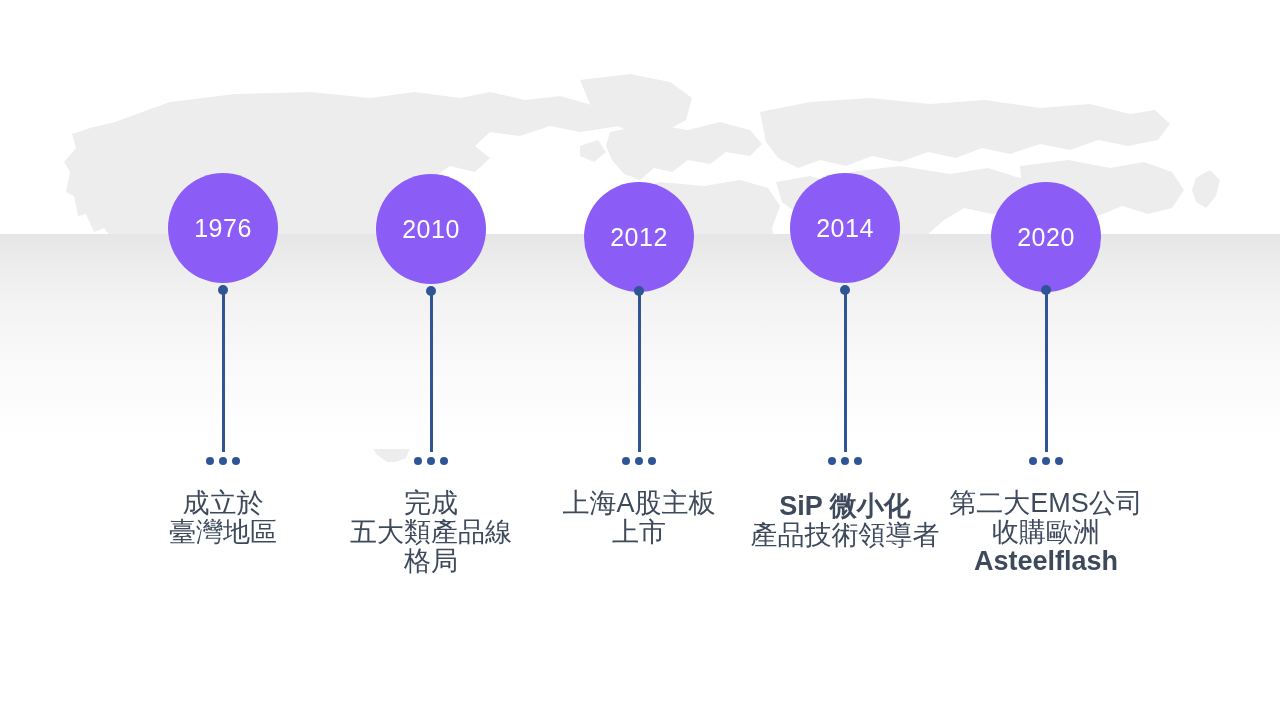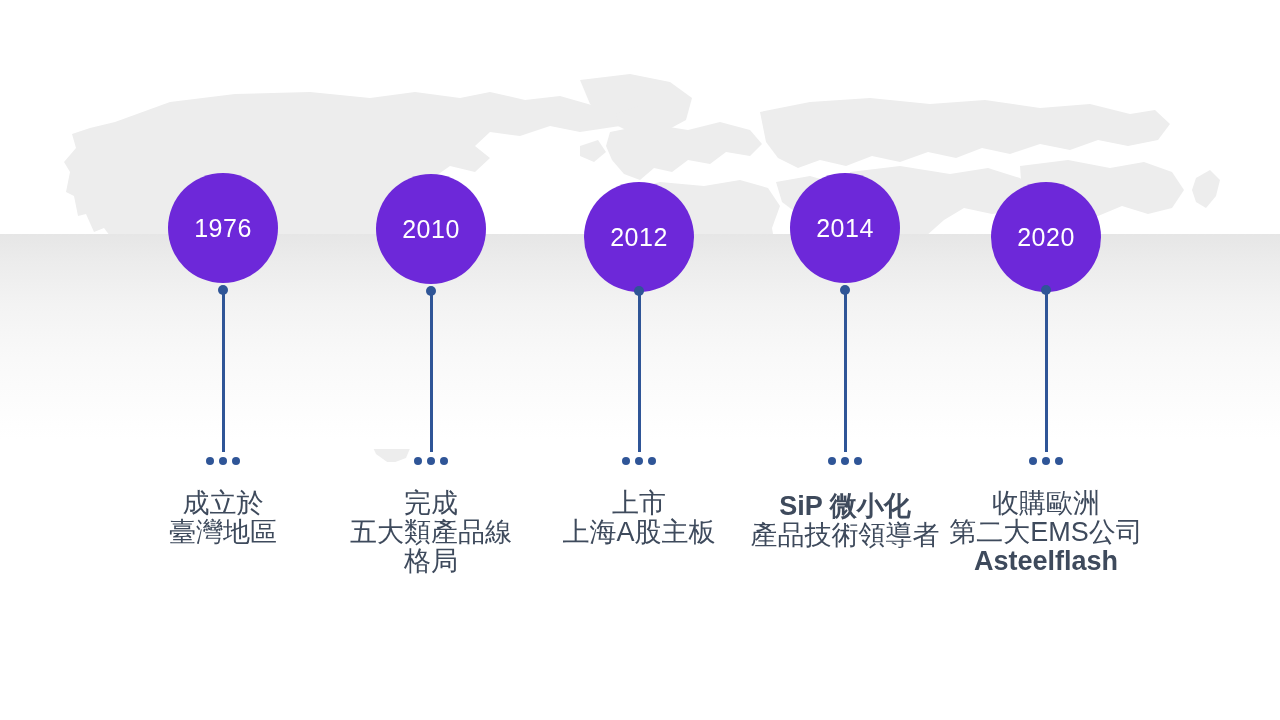--- a/index.html
+++ b/index.html
@@ -73,21 +73,21 @@
     height: 720px;
   }
 
   .tl-circle {
     position: absolute;
     left: 50%;
     width: 110px;
     height: 110px;
     margin-left: -55px;
     border-radius: 50%;
-    background: #6d28d9;
+    background: #8b5cf6;
     display: flex;
     align-items: center;
     justify-content: center;
     box-sizing: border-box;
   }
   .tl-year {
     color: #ffffff;
     font-size: 25px;
     font-weight: 400;
     letter-spacing: 0.5px;
@@ -272,22 +272,22 @@
         <span class="tl-year">2012</span>
       </div>
       <div class="tl-pin" style="top:286px;"></div>
       <div class="tl-stem" style="top:293px; height:159px;"></div>
       <div class="tl-dots" style="top:457px;">
         <span></span>
         <span></span>
         <span></span>
       </div>
       <div class="tl-caption" style="top:489px;">
+        <span class="ln">上海A股主板</span>
         <span class="ln">上市</span>
-        <span class="ln">上海A股主板</span>
       </div>
     </div>
 
     <div class="tl-item" style="left:715px;">
       <div class="tl-circle" style="top:173px;">
         <span class="tl-year">2014</span>
       </div>
       <div class="tl-pin" style="top:285px;"></div>
       <div class="tl-stem" style="top:292px; height:160px;"></div>
       <div class="tl-dots" style="top:457px;">
@@ -306,20 +306,20 @@
         <span class="tl-year">2020</span>
       </div>
       <div class="tl-pin" style="top:285px;"></div>
       <div class="tl-stem" style="top:292px; height:160px;"></div>
       <div class="tl-dots" style="top:457px;">
         <span></span>
         <span></span>
         <span></span>
       </div>
       <div class="tl-caption" style="top:489px;">
+        <span class="ln">第二大EMS公司</span>
         <span class="ln">收購歐洲</span>
-        <span class="ln">第二大EMS公司</span>
         <span class="ln em">Asteelflash</span>
       </div>
     </div>
 
   </div>
 </div>
 
 </body></html>

